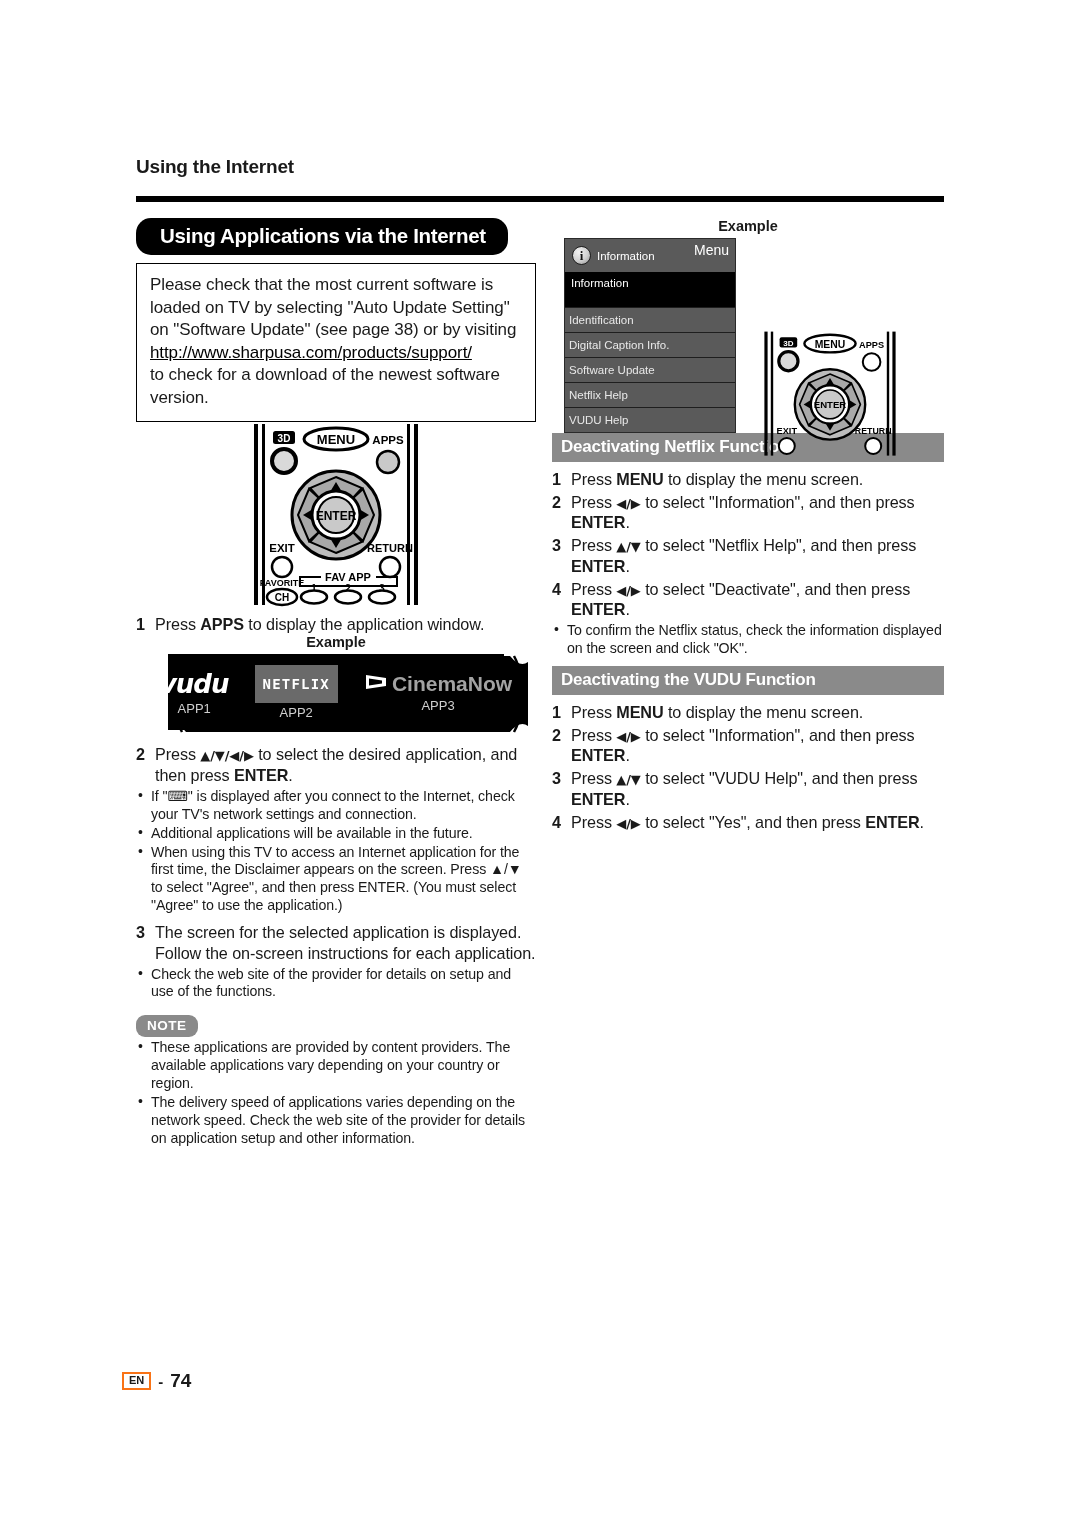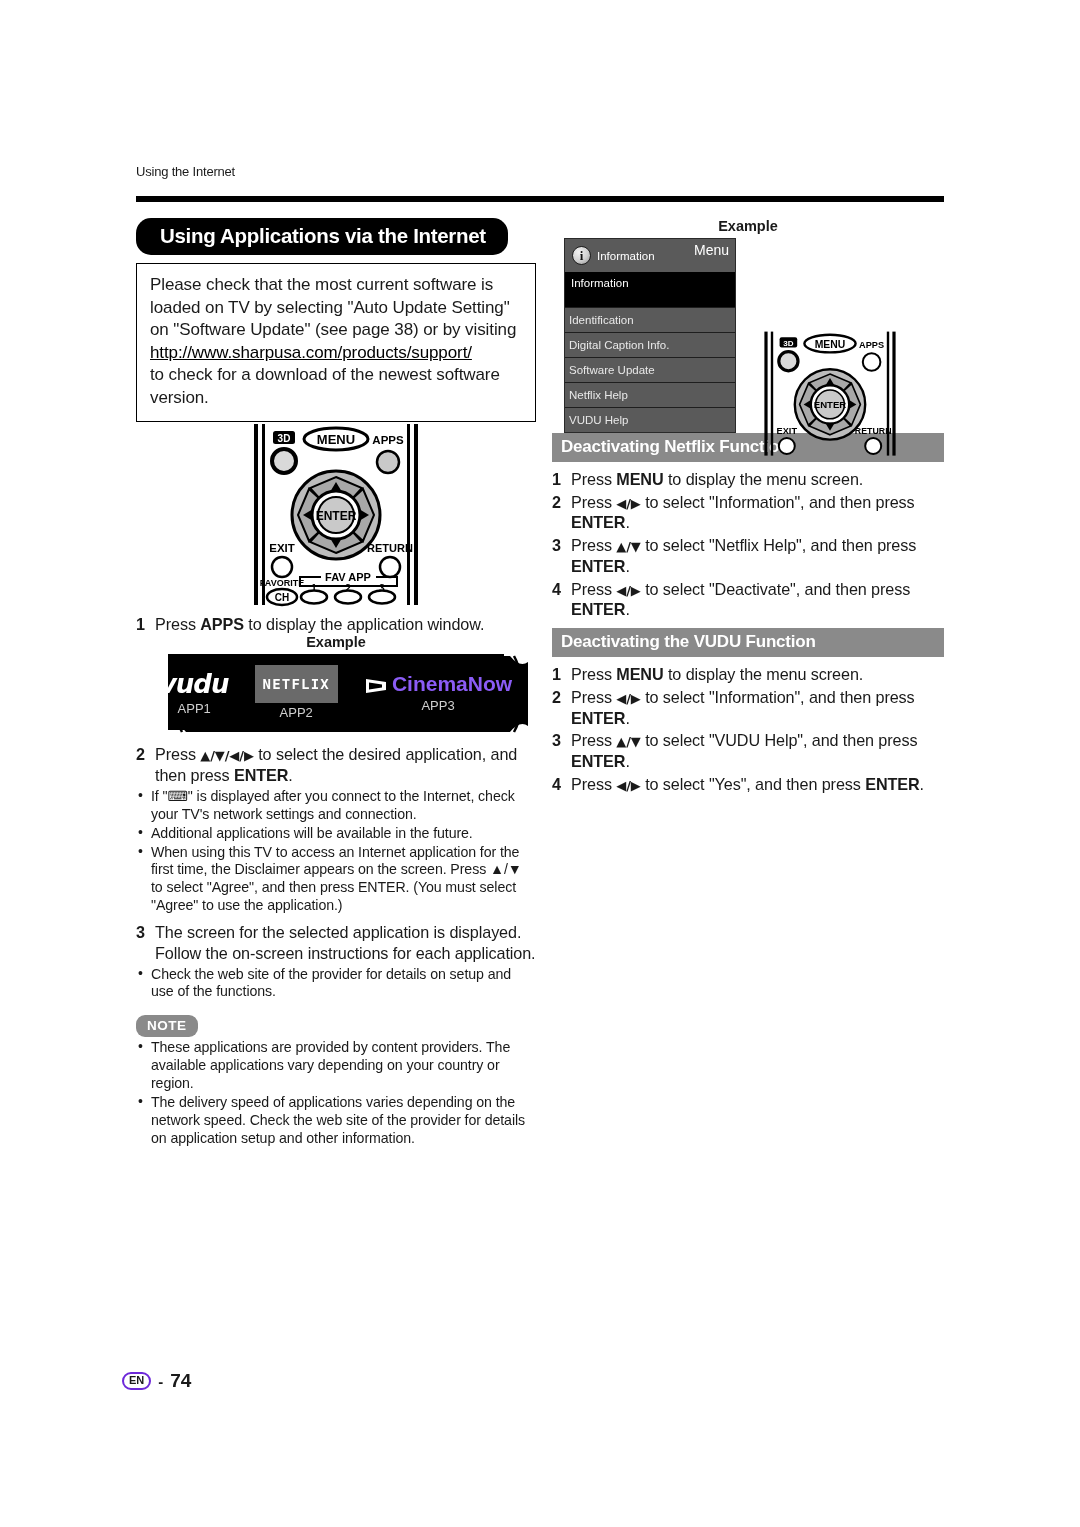--- a/index.html
+++ b/index.html
@@ -6,22 +6,22 @@
   html, body {
     width: 1080px; height: 1527px;
     background: #ffffff;
     font-family: "Liberation Sans", sans-serif;
     color: #1a1a1a;
   }
   .page { position: relative; width: 1080px; height: 1527px; background:#fff; }
 
   
   .runhead {
-    position: absolute; left: 136px; top: 164px;
-    font-size: 13px; font-weight: normal; letter-spacing: -0.2px;
+    position: absolute; left: 136px; top: 156px;
+    font-size: 19px; font-weight: bold; letter-spacing: -0.2px;
   }
   .rule {
     position: absolute; left: 136px; top: 196px;
     width: 808px; height: 6px; background: #000;
   }
 
   
   .col-left  { position: absolute; left: 136px; top: 218px; width: 400px; }
   .col-right { position: absolute; left: 552px; top: 218px; width: 392px; }
 
@@ -88,21 +88,21 @@
   .applabel { color: #cfcfcf; font-size: 13px; margin-top: 2px; }
   .vudu-logo {
     color: #fff; font-size: 26px; font-weight: bold; font-style: italic;
     letter-spacing: -1px; font-family: "DejaVu Sans", sans-serif;
   }
   .netflix-logo {
     background: #6a6a6a; color: #fff; font-size: 14px; font-weight: bold;
     padding: 11px 8px; letter-spacing: 1.2px; display: inline-block;
     font-family: "DejaVu Sans Mono", monospace;
   }
-  .cinemanow-logo { color: #8b5cf6; font-size: 21px; font-weight: bold; display:flex; align-items:flex-end; gap:4px;}
+  .cinemanow-logo { color: #a3a3a3; font-size: 21px; font-weight: bold; display:flex; align-items:flex-start; gap:4px;}
 
   
   .note-badge {
     display: inline-block; background: #8a8a8a; color: #fff;
     font-size: 13.5px; font-weight: bold; letter-spacing: .5px;
     padding: 3px 11px 4px 11px; border-radius: 9px; margin-top: 14px;
   }
   .note-list { margin-top: 4px; }
   .note-list li { font-size: 14.6px; line-height: 1.25; }
 
@@ -129,21 +129,21 @@
   }
 
   .sec-head {
     background: #8a8a8a; color: #fff; font-size: 17px; font-weight: bold;
     padding: 4px 0 5px 9px; letter-spacing: -0.2px; 
   }
 
   
   .footer { position: absolute; left: 122px; top: 1370px; display: flex; align-items: center; gap: 7px; }
   .en-badge {
-    border: 2px solid #6d28d9; border-radius: 9px; font-size: 11px; font-weight: bold;
+    border: 2px solid #f97316; border-radius: 0; font-size: 11px; font-weight: bold;
     padding: 0px 5px 1px 5px; line-height: 1.25;
   }
   .pg-dash { font-size: 15px; font-weight: bold; }
   .pg-num { font-size: 19px; font-weight: bold; }
 
   .arrow { font-family: "DejaVu Sans", sans-serif; font-size: 13px; }
 </style>
 </head>
 <body>
 
@@ -354,20 +354,23 @@
       <span class="txt"><span>Press </span><b class="arrow">◀/▶</b><span> to select "Information", and then press </span><b>ENTER</b><span>.</span></span>
     </div>
     <div class="step tight">
       <span class="num">3</span>
       <span class="txt"><span>Press </span><b class="arrow">▲/▼</b><span> to select "Netflix Help", and then press </span><b>ENTER</b><span>.</span></span>
     </div>
     <div class="step tight">
       <span class="num">4</span>
       <span class="txt"><span>Press </span><b class="arrow">◀/▶</b><span> to select "Deactivate", and then press </span><b>ENTER</b><span>.</span></span>
     </div>
+    <ul class="bullets bullets-indent">
+      <li>To confirm the Netflix status, check the information displayed on the screen and click "OK".</li>
+    </ul>
 
     <div class="sec-head" style="margin-top:8px">Deactivating the VUDU Function</div>
 
     <div class="step">
       <span class="num">1</span>
       <span class="txt"><span>Press </span><b>MENU</b><span> to display the menu screen.</span></span>
     </div>
     <div class="step tight">
       <span class="num">2</span>
       <span class="txt"><span>Press </span><b class="arrow">◀/▶</b><span> to select "Information", and then press </span><b>ENTER</b><span>.</span></span>

